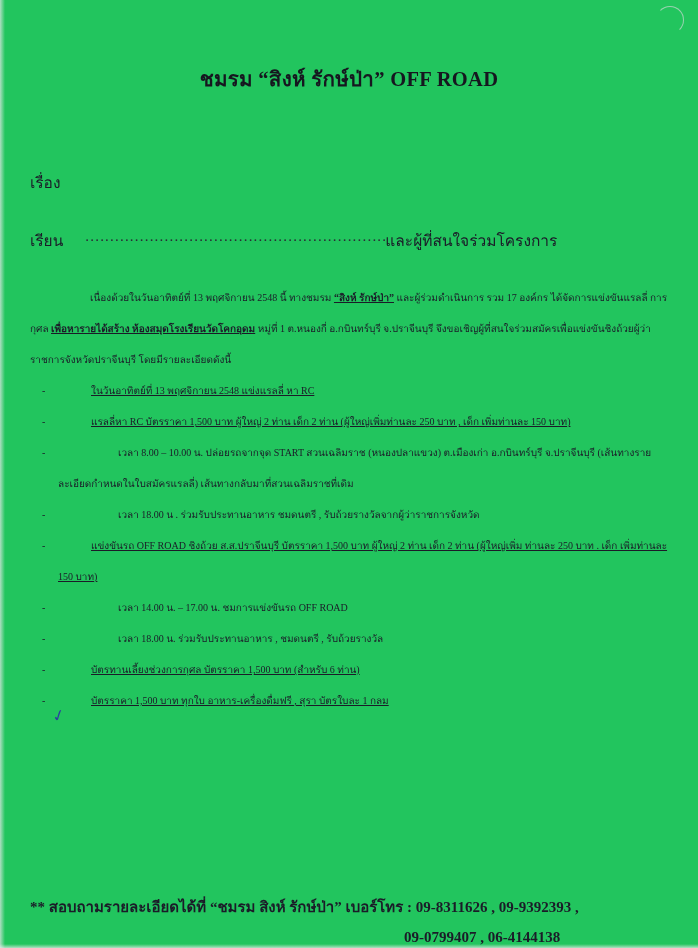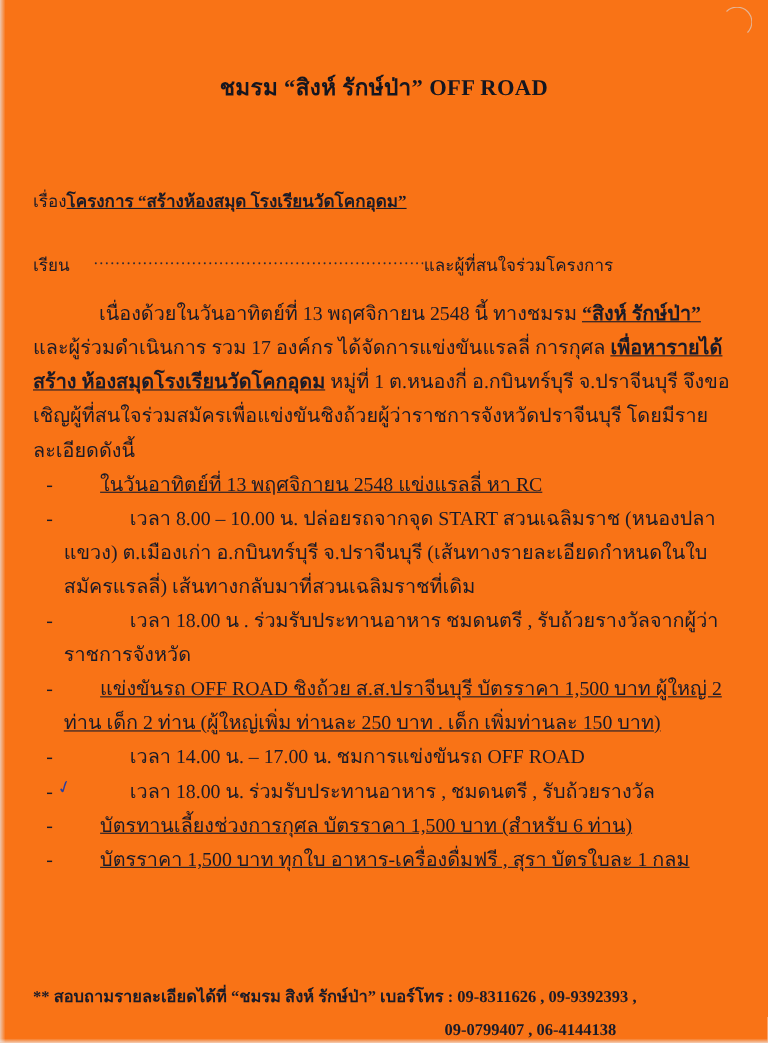--- a/index.html
+++ b/index.html
@@ -11,21 +11,21 @@
     width: 698px;
     height: 948px;
     position: relative;
     font-family: "Liberation Serif", "DejaVu Serif", serif;
     color: #1b1b28;
     overflow: hidden;
   }
   .page {
     position: absolute;
     inset: 0;
-    background: #f97316;
+    background: #22c55e;
     padding: 0;
   }
   
   .scan-mark {
     position: absolute;
     top: 6px;
     right: 14px;
     width: 26px;
     height: 26px;
     border-radius: 50%;
@@ -88,22 +88,22 @@
     letter-spacing: 1.2px;
     color: #2a2a36;
     overflow: hidden;
     white-space: nowrap;
     width: 300px;
     font-size: 15px;
   }
   .to-tail { white-space: nowrap; }
 
   .body-text {
-    top: 270px;
-    font-size: 18px;
+    top: 282px;
+    font-size: 10px;
     line-height: 31px;
   }
   .body-text p { margin: 0; }
   .indent { display: inline-block; width: 60px; }
   .u { text-decoration: underline; margin-left: 33px; }
   .bu { font-weight: bold; text-decoration: underline; }
 
   ul.items {
     list-style: none;
     margin: 0;
@@ -150,33 +150,33 @@
 <div class="page">
 
   <div class="scan-mark"></div>
   <div class="scan-edge-left"></div>
   <div class="scan-edge-bottom"></div>
 
   <h1 class="title">ชมรม “สิงห์ รักษ์ป่า”  OFF ROAD</h1>
 
   <div class="block subject-row">
     <span class="subject-label">เรื่อง</span>
-    <span class="subject-value">โครงการ “สร้างห้องสมุด โรงเรียนวัดโคกอุดม”</span>
   </div>
 
   <div class="block to-row">
     <span class="to-label">เรียน</span>
     <span class="dots">...............................................................</span>
     <span class="to-tail">และผู้ที่สนใจร่วมโครงการ</span>
   </div>
 
   <div class="block body-text">
     <p><span class="indent"></span><span id="intro-target"><span>เนื่องด้วยในวันอาทิตย์ที่ 13 พฤศจิกายน 2548 นี้ ทางชมรม </span><span class="bu">“สิงห์ รักษ์ป่า”</span><span> และผู้ร่วมดำเนินการ รวม  17 องค์กร  ได้จัดการแข่งขันแรลลี่ การกุศล </span><span class="bu">เพื่อหารายได้สร้าง ห้องสมุดโรงเรียนวัดโคกอุดม</span><span>  หมู่ที่ 1 ต.หนองกี่ อ.กบินทร์บุรี จ.ปราจีนบุรี  จึงขอเชิญผู้ที่สนใจร่วมสมัครเพื่อแข่งขันชิงถ้วยผู้ว่าราชการจังหวัดปราจีนบุรี  โดยมีรายละเอียดดังนี้</span></span></p>
     <ul class="items" id="items-list">
         <li><span class="u">ในวันอาทิตย์ที่ 13 พฤศจิกายน 2548 แข่งแรลลี่ หา RC</span></li>
+        <li><span class="u">แรลลี่หา RC  บัตรราคา 1,500 บาท  ผู้ใหญ่ 2 ท่าน   เด็ก  2 ท่าน  (ผู้ใหญ่เพิ่มท่านละ 250 บาท , เด็ก เพิ่มท่านละ 150 บาท)</span></li>
         <li class="nobullet"><span class="indent"></span><span>เวลา   8.00 – 10.00 น.    ปล่อยรถจากจุด START  สวนเฉลิมราช  (หนองปลาแขวง) ต.เมืองเก่า อ.กบินทร์บุรี จ.ปราจีนบุรี (เส้นทางรายละเอียดกำหนดในใบสมัครแรลลี่) เส้นทางกลับมาที่สวนเฉลิมราชที่เดิม</span></li>
         <li class="nobullet"><span class="indent"></span><span>เวลา 18.00  น . ร่วมรับประทานอาหาร  ชมดนตรี , รับถ้วยรางวัลจากผู้ว่าราชการจังหวัด</span></li>
         <li><span class="u">แข่งขันรถ OFF ROAD  ชิงถ้วย ส.ส.ปราจีนบุรี  บัตรราคา 1,500 บาท  ผู้ใหญ่ 2 ท่าน เด็ก 2  ท่าน  (ผู้ใหญ่เพิ่ม ท่านละ 250  บาท . เด็ก เพิ่มท่านละ  150  บาท)</span></li>
         <li class="nobullet"><span class="indent"></span><span>เวลา 14.00 น. – 17.00 น.  ชมการแข่งขันรถ  OFF ROAD</span></li>
         <li class="nobullet"><span class="indent"></span><span>เวลา 18.00 น. ร่วมรับประทานอาหาร , ชมดนตรี , รับถ้วยรางวัล</span></li>
         <li><span class="u">บัตรทานเลี้ยงช่วงการกุศล   บัตรราคา 1,500 บาท  (สำหรับ  6 ท่าน)</span></li>
         <li><span class="u">บัตรราคา 1,500 บาท ทุกใบ  อาหาร-เครื่องดื่มฟรี , สุรา  บัตรใบละ  1 กลม</span></li>
       </ul>
   </div>
 

